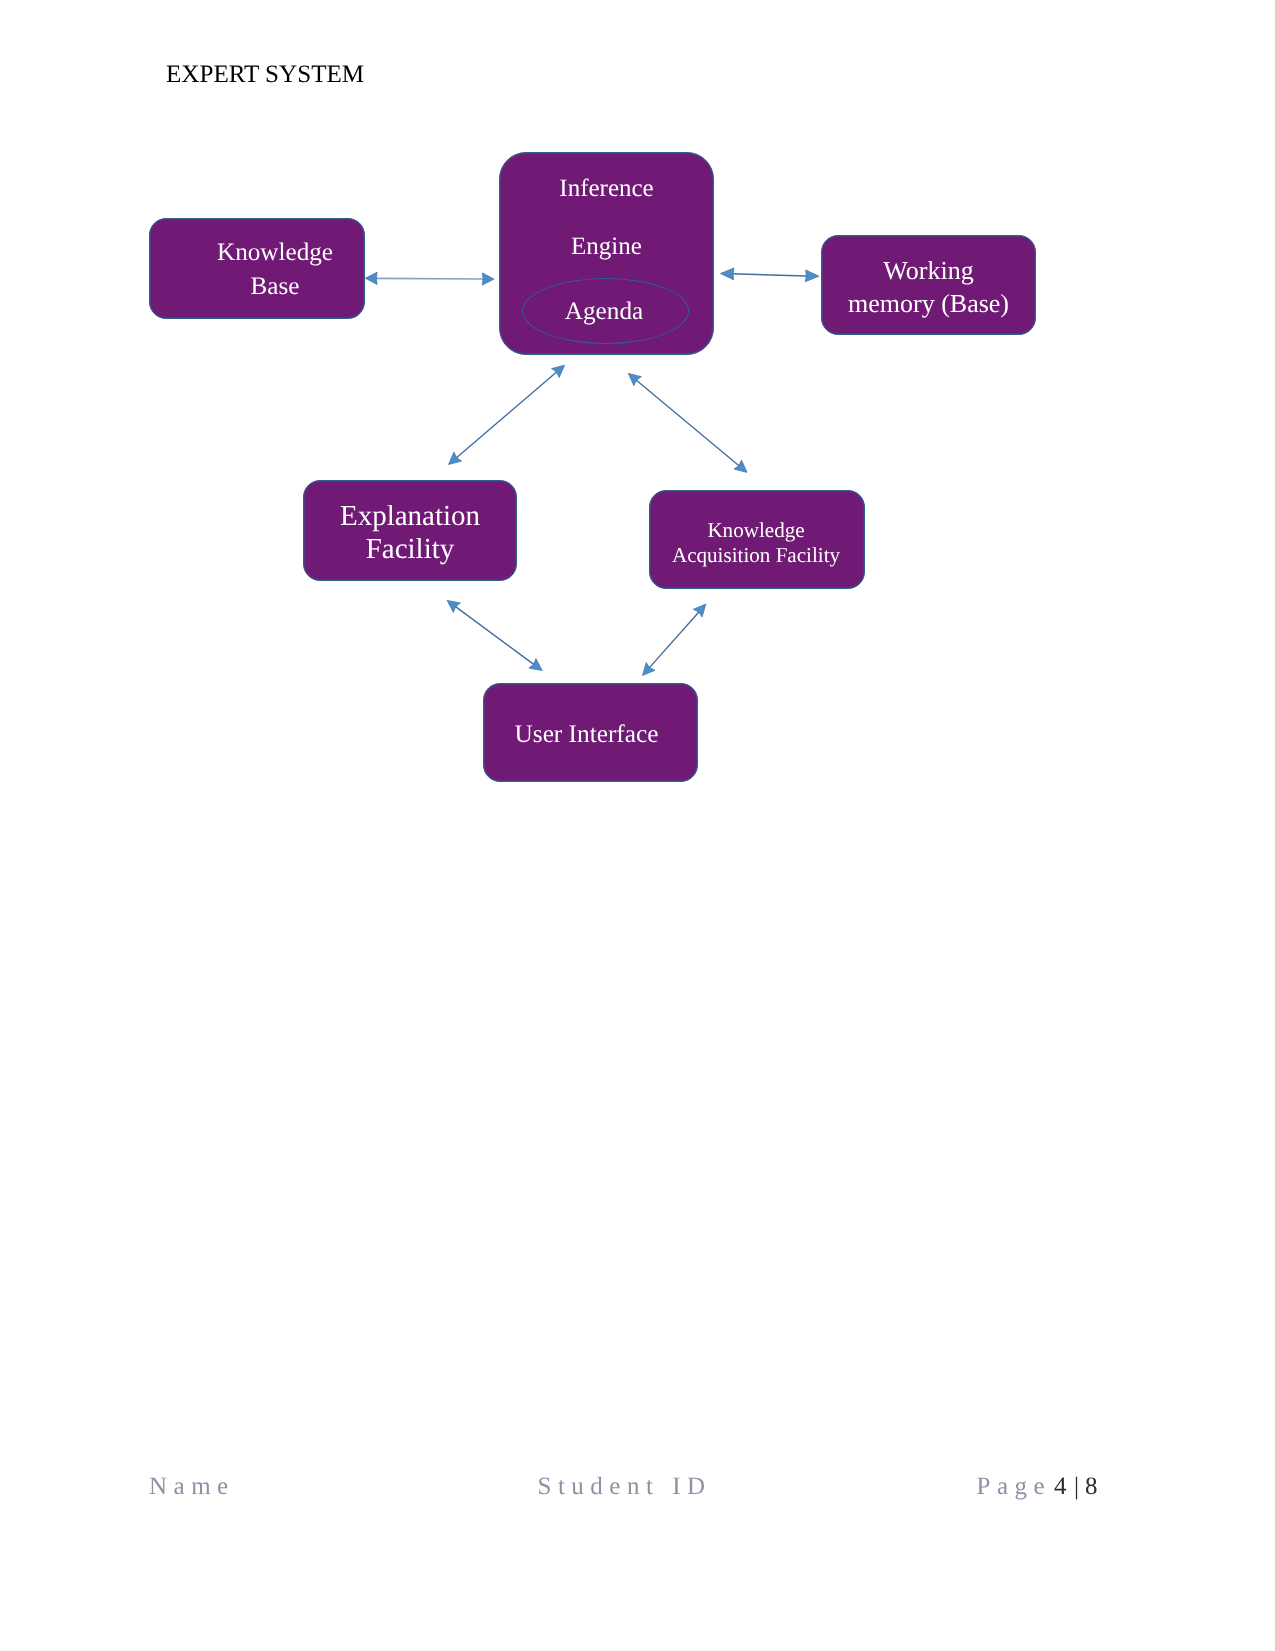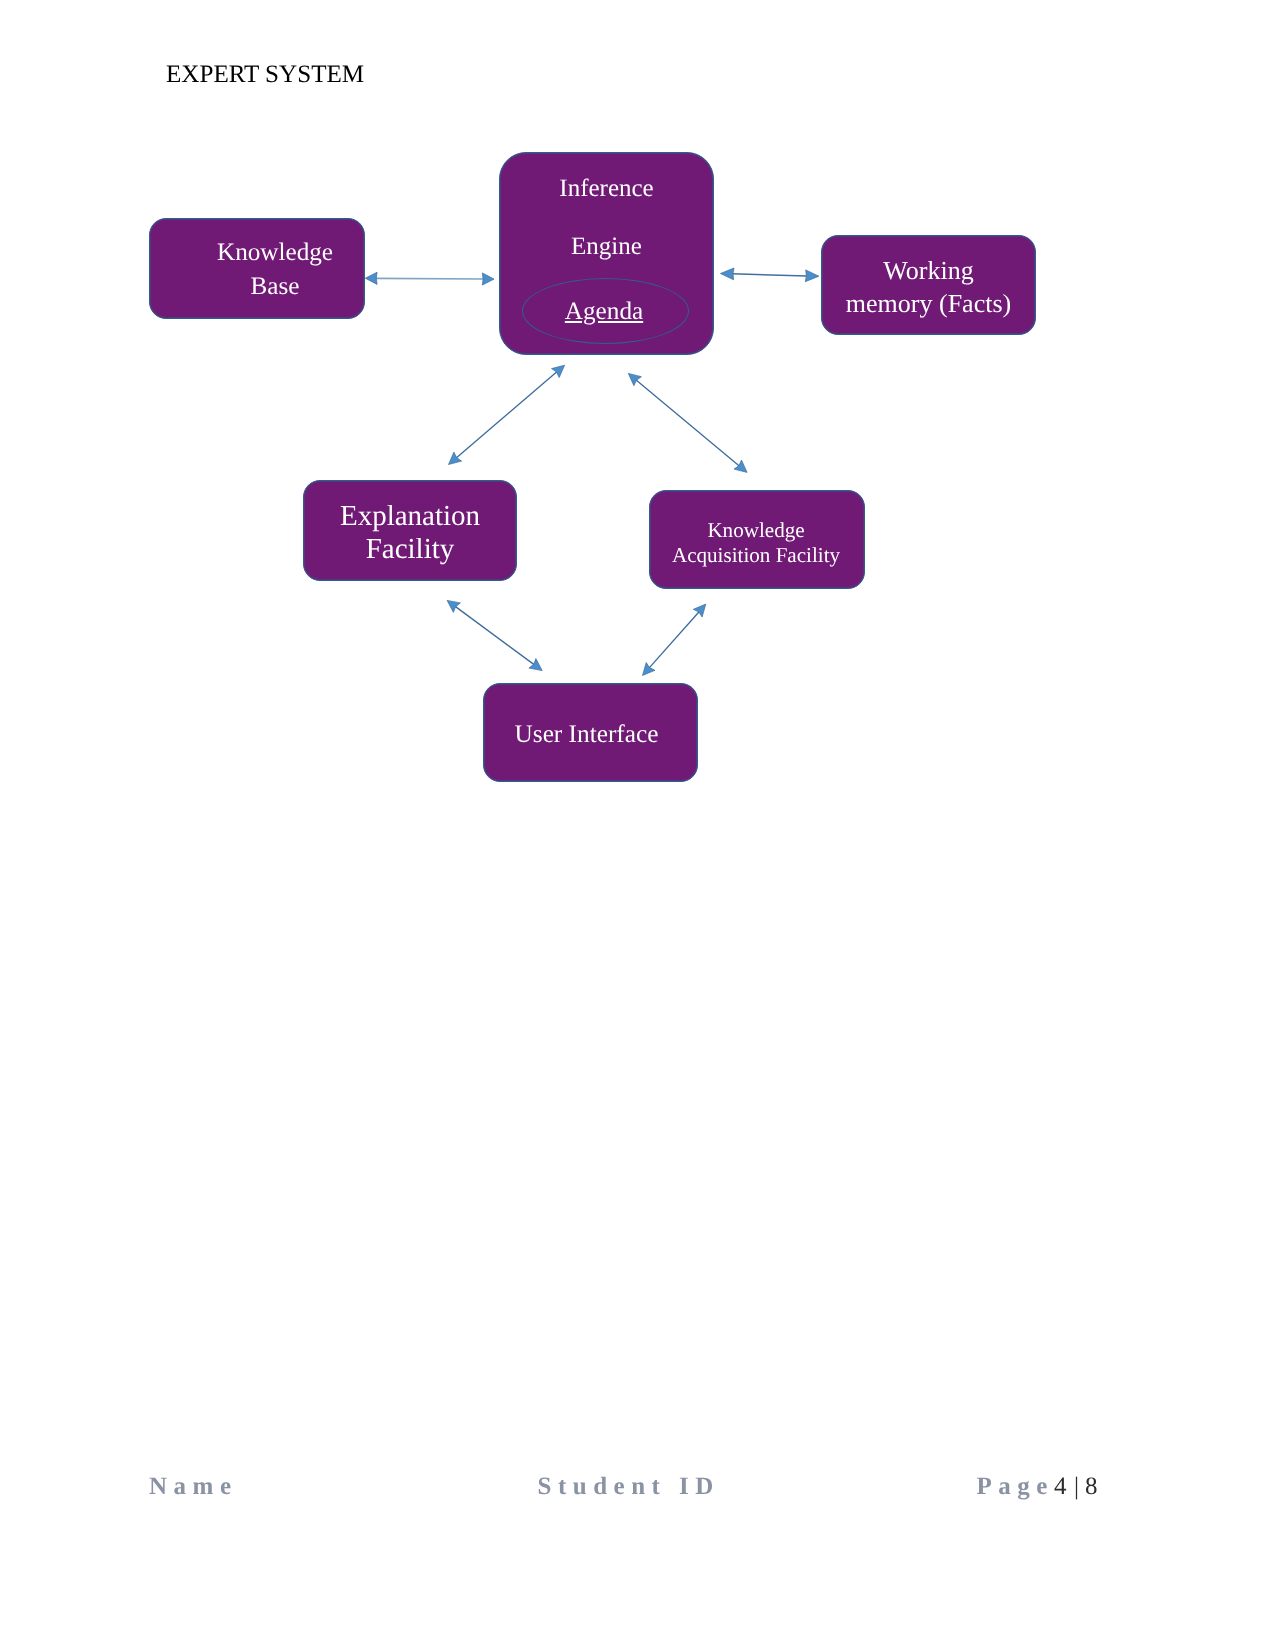--- a/index.html
+++ b/index.html
@@ -49,40 +49,40 @@
 
   .n-ie { left:499px; top:152px; width:215px; height:203px; border-radius:27px; display:block; }
   .n-ie .ie-text { position:absolute; left:0; right:0; top:0; font-size:25px; line-height:58px; text-align:center; }
   .n-ie .ie-text .l1 { padding-top:6.5px; }
   .n-ie .agenda {
     position:absolute; left:21.5px; top:124.5px; width:165px; height:64px;
     border:1.25px solid #2F5F8E; border-radius:50%;
     display:flex; align-items:center; justify-content:center;
     font-size:25.2px; line-height:30px; color:#ffffff;
   }
-  .n-ie .agenda span { transform:translate(-1px, 1px);text-decoration:underline; }
+  .n-ie .agenda span { transform:translate(-1px, 1px); }
 
   .n-wm { left:821px; top:235px; width:215px; height:100px; }
   .n-wm .label { font-size:26px; line-height:33.2px; transform:translateY(2px); }
 
   .n-ef { left:303px; top:480px; width:214px; height:101px; }
   .n-ef .label { font-size:29px; line-height:32.4px; transform:translateY(2px); }
 
   .n-ka { left:649px; top:490px; width:216px; height:99px; }
   .n-ka .label { font-size:21.1px; line-height:24.6px; transform:translate(-1px, 2.5px); }
 
   .n-ui { left:483px; top:683px; width:215px; height:99px; }
   .n-ui .label { font-size:25.3px; line-height:34px; transform:translate(-4px, 1px); }
 
   .footer { position:absolute; left:0; right:0; top:1474px; height:40px; font-size:25px; line-height:25px; }
   .footer > div, .footer > div > span { position:absolute; white-space:nowrap; }
   .f-name  { left:149px;  top:0; }
   .f-sid   { left:537.5px; top:0; }
   .f-page  { left:976.5px; top:0; }
-  .f-lite { color:#8B92A4; letter-spacing:6.5px;font-weight:bold; }
+  .f-lite { color:#8B92A4; letter-spacing:6.5px; }
   .f-num  { color:#2B2B30; letter-spacing:0; }
   .f-page .pg-label { left:0; top:0; }
   .f-page .pg-num   { left:77.5px; top:0; }
   .f-page .pg-sep   { left:97.5px;  top:0px; font-size:25px; }
   .f-page .pg-total { left:108.5px; top:0; }
 </style>
 </head>
 <body>
 
 <div class="page">
@@ -136,21 +136,21 @@
         <div class="l2">Engine</div>
       </div>
       <div class="agenda">
         <span>Agenda</span>
       </div>
     </div>
 
     <div class="node n-wm">
       <div class="label">
         <div>Working</div>
-        <div>memory (Facts)</div>
+        <div>memory (Base)</div>
       </div>
     </div>
 
     <div class="node n-ef">
       <div class="label">
         <div>Explanation</div>
         <div>Facility</div>
       </div>
     </div>
 

